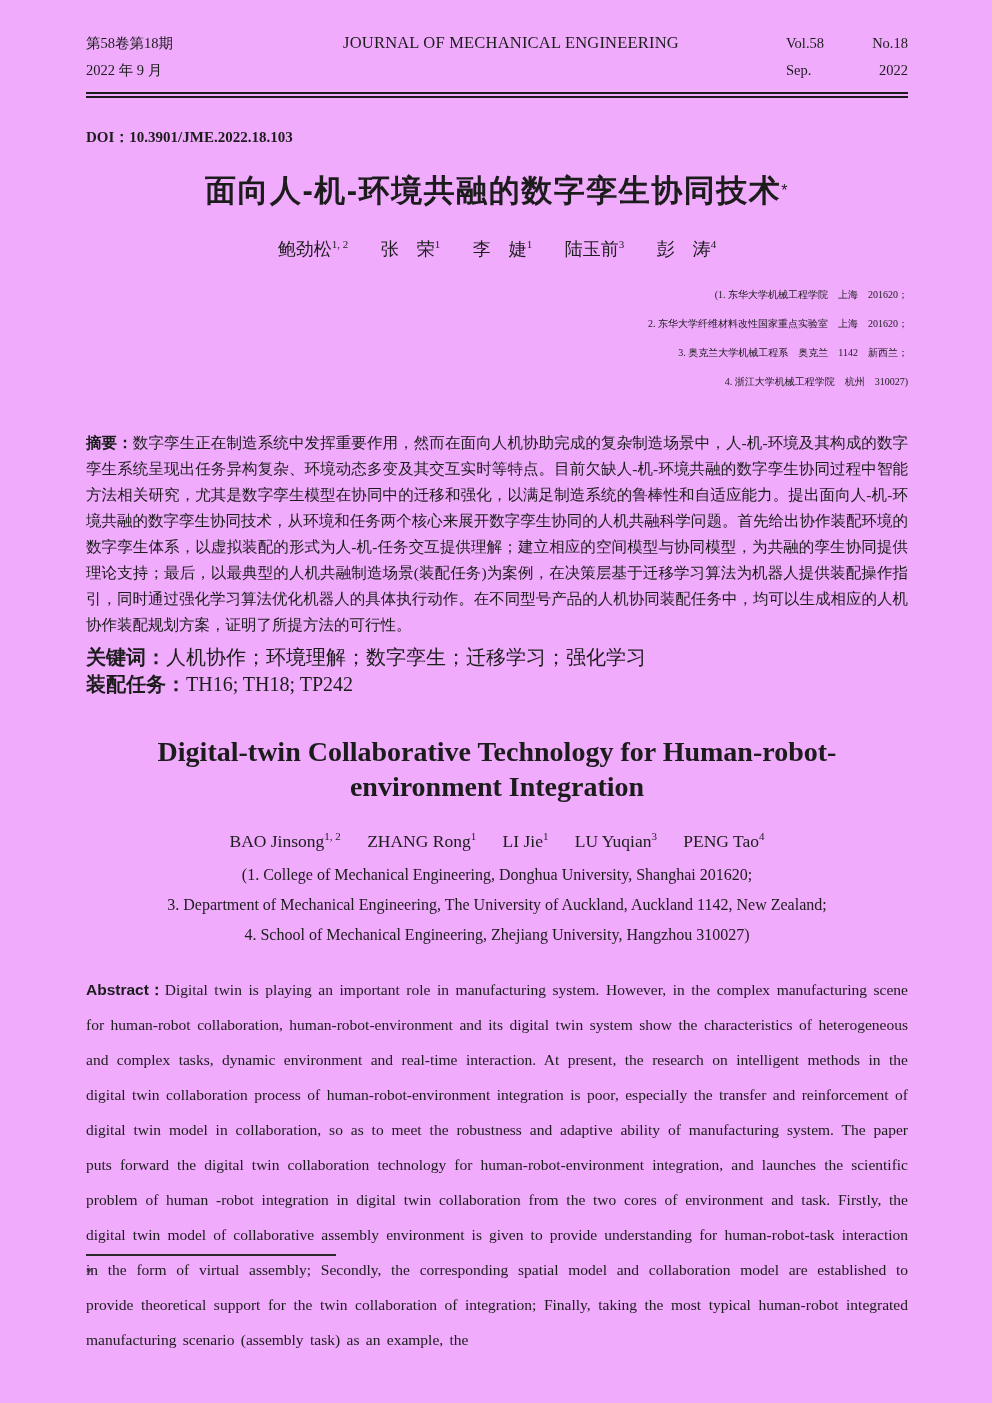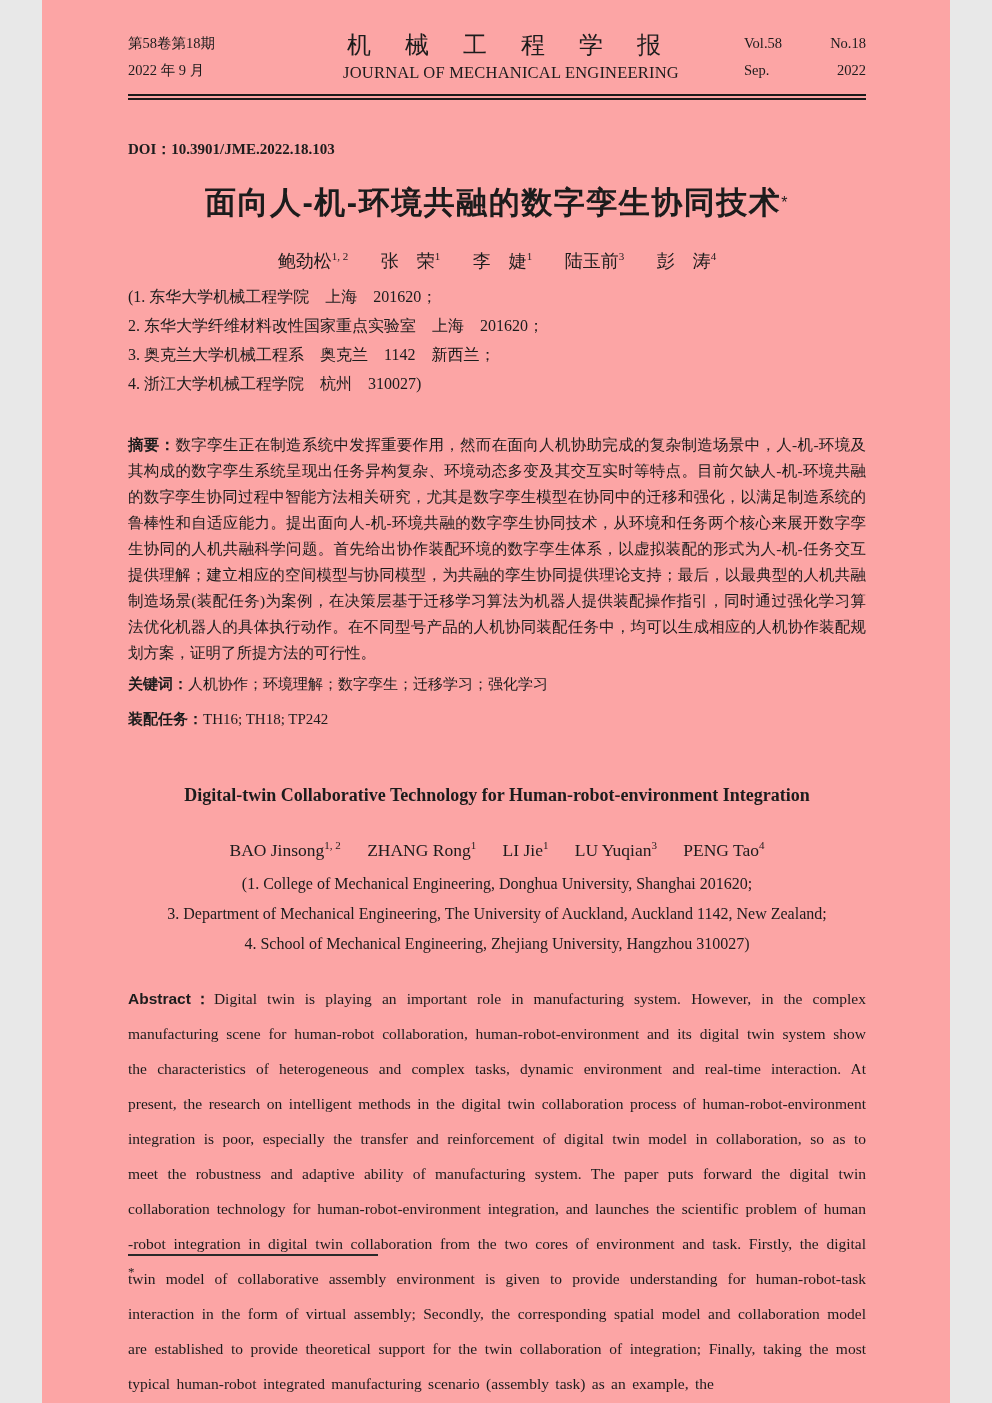--- a/index.html
+++ b/index.html
@@ -1,22 +1,22 @@
 <!DOCTYPE html>
 <html><head>
 <meta charset="utf-8">
 <style>
   * { margin: 0; padding: 0; box-sizing: border-box; }
   html, body { background: #e8e8e8; }
   .page {
     position: relative;
-    width: 908px;
+    width: 992px;
     height: 1403px;
     margin: 0 auto;
-    background: #fca5a5;
+    background: #f0abfc;
     color: #1c1c1c;
     font-family: "Liberation Serif", "DejaVu Serif", serif;
     overflow: hidden;
   }
   .content { padding: 30px 84px 0 86px; }
 
   
   .jheader {
     display: flex;
     justify-content: space-between;
@@ -34,54 +34,54 @@
   .jheader-right { width: 122px; font-size: 14.5px; line-height: 27px; }
   .jheader-right .row { display: flex; justify-content: space-between; }
   .double-rule {
     margin-top: 8px;
     height: 6px;
     border-top: 2px solid #1c1c1c;
     border-bottom: 2px solid #1c1c1c;
   }
 
   
-  .doi-line { margin-top: 40px; font-size: 15px; font-weight: bold; }
+  .doi-line { margin-top: 30px; font-size: 15px; font-weight: bold; }
 
   
   .title-zh {
     margin-top: 24px;
     text-align: center;
     font-family: "Liberation Sans", "DejaVu Sans", sans-serif;
     font-weight: 700;
     font-size: 31px;
     letter-spacing: 1.5px;
     line-height: 40px;
   }
   .title-zh sup { font-size: 16px; font-weight: 400; vertical-align: top; }
   .authors-zh { margin-top: 26px; text-align: center; font-size: 18px; }
   .authors-zh .author { margin: 0 14px; white-space: nowrap; }
   .authors-zh sup { font-size: 11px; }
-  .affils-zh { margin-top: 9px; text-align: left; font-size: 16px; line-height: 29px; }
+  .affils-zh { margin-top: 19px; text-align: right; font-size: 10px; line-height: 29px; }
 
   
   .abstract-zh {
     margin-top: 34px;
     font-size: 15.5px;
     line-height: 26px;
     text-align: justify;
   }
   .b-label { font-weight: bold; font-family: "Liberation Sans", "DejaVu Sans", sans-serif; }
-  .kw-line, .clc-line { font-size: 15px; line-height: 34px; margin-top: 1px; }
+  .kw-line, .clc-line { font-size: 20px; line-height: 16px; margin-top: 11px; }
 
   
   .title-en {
     margin-top: 42px;
     text-align: center;
     font-weight: bold;
-    font-size: 18px;
+    font-size: 28px;
     line-height: 35px;
     max-width: 770px;
     margin-left: auto;
     margin-right: auto;
   }
   .authors-en { margin-top: 26px; text-align: center; font-size: 17.5px; }
   .authors-en .author { margin: 0 11px; white-space: nowrap; }
   .authors-en sup { font-size: 11px; }
   .affils-en { margin-top: 8px; text-align: center; font-size: 16px; line-height: 30px; }
 
@@ -112,21 +112,20 @@
 
 <div class="page">
   <div class="content">
 
     <div class="jheader">
       <div class="jheader-left">
         <div>第58卷第18期</div>
         <div>2022 年 9 月</div>
       </div>
       <div class="jheader-center">
-        <div class="journal-name-zh">机 械 工 程 学 报</div>
         <div class="journal-name-en">JOURNAL OF MECHANICAL ENGINEERING</div>
       </div>
       <div class="jheader-right">
         <div class="row">
           <span>Vol.58</span>
           <span>No.18</span>
         </div>
         <div class="row">
           <span>Sep.</span>
           <span>2022</span>

